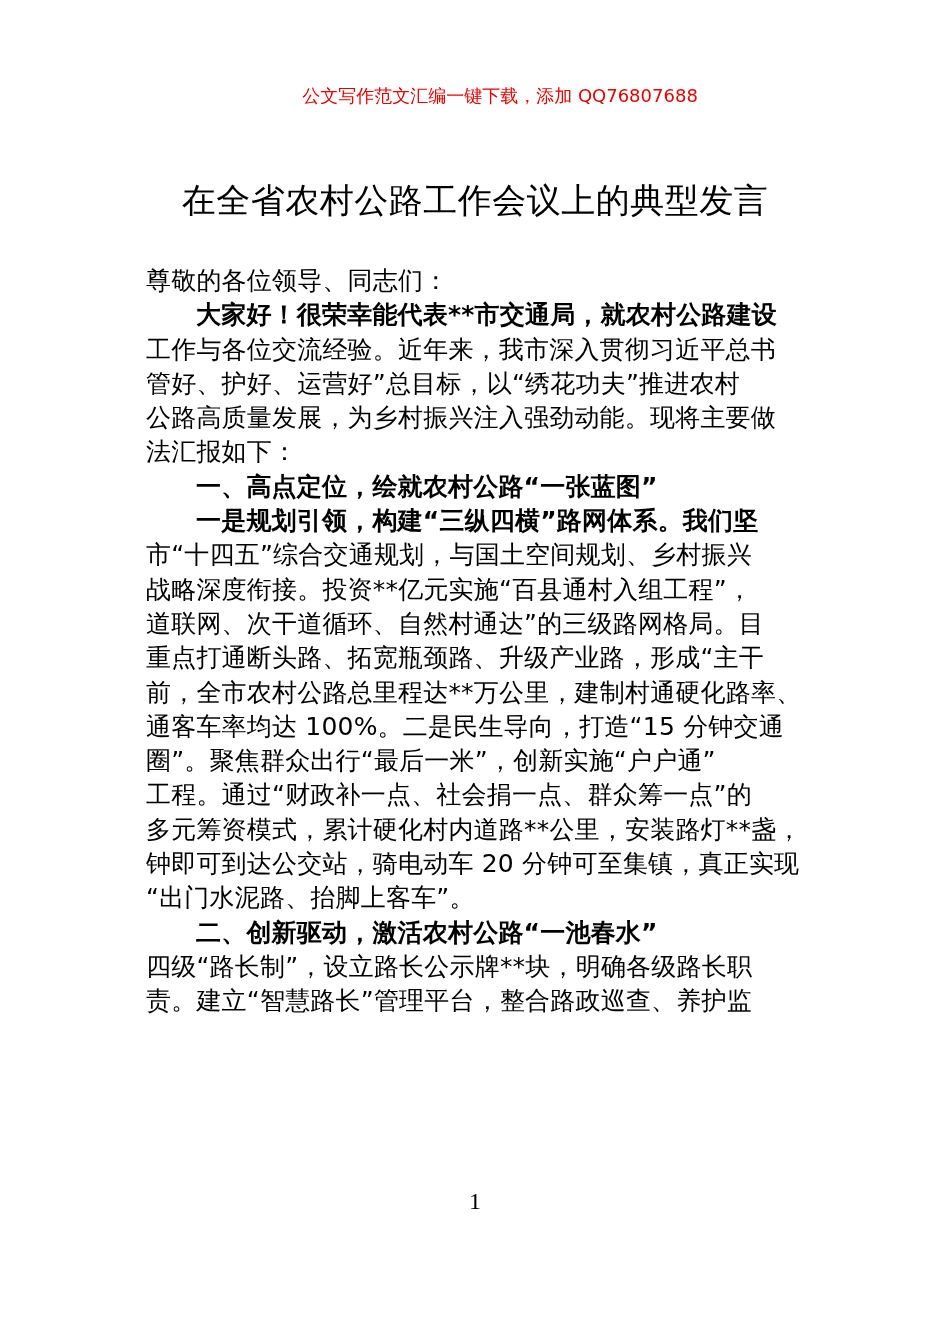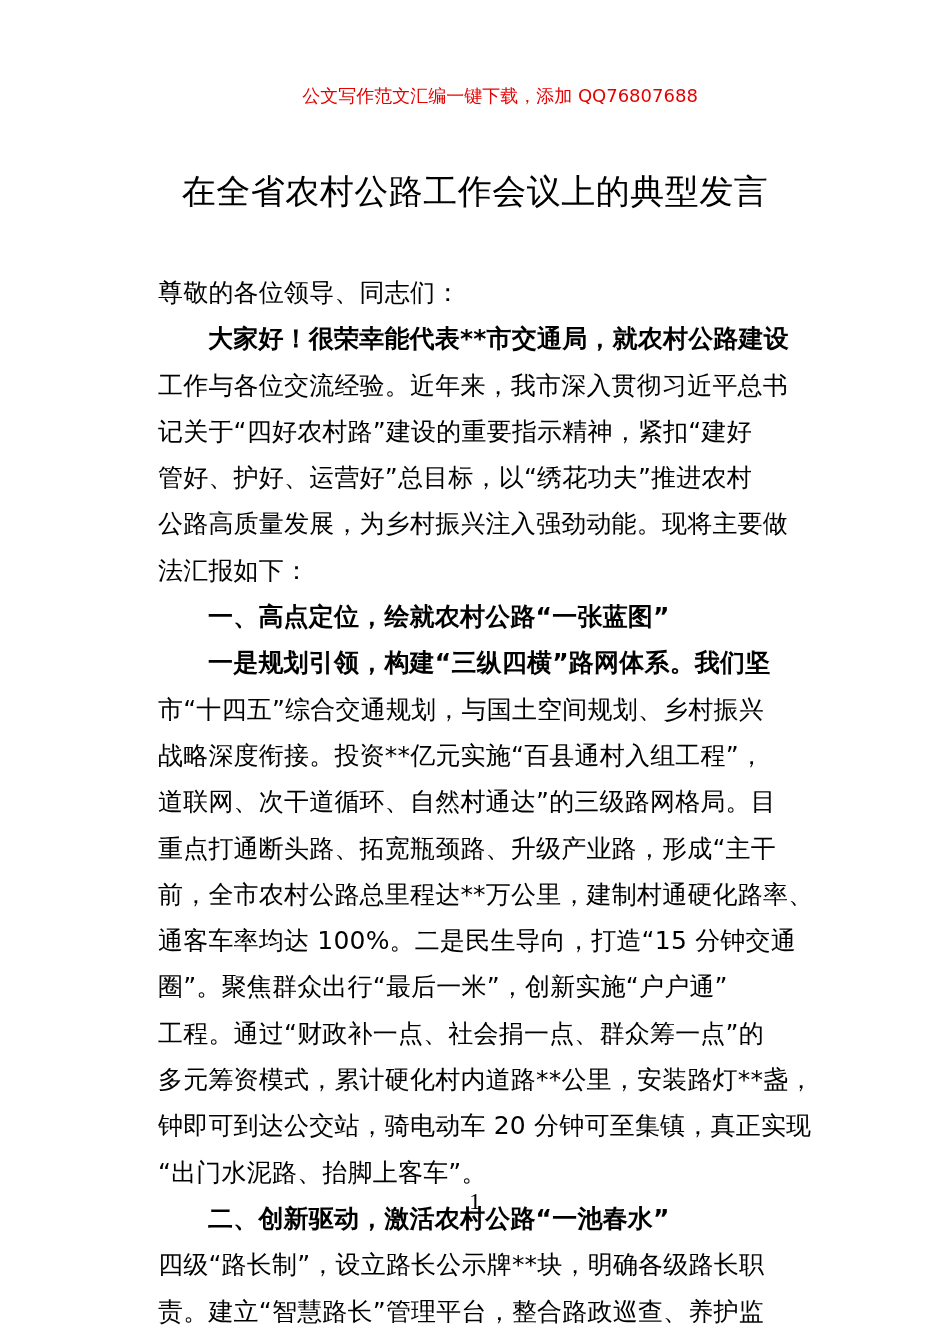--- a/index.html
+++ b/index.html
@@ -1,39 +1,38 @@
 <!DOCTYPE html>
 <html><head>
   <meta charset="utf-8">
   <style>
     html, body { margin: 0; padding: 0; background: #ffffff; }
     body { width: 950px; height: 1344px; position: relative; overflow: hidden;
            font-family: "DejaVu Sans", "Liberation Sans", sans-serif; color: #000; }
     .header-note { position: absolute; top: 84px; left: 0; width: 1000px; text-align: center;
                    color: #e60000; font-size: 18px; letter-spacing: 0px; }
-    .title { position: absolute; top: 169px; left: 0; width: 950px; text-align: center;
+    .title { position: absolute; top: 178px; left: 0; width: 950px; text-align: center;
              font-size: 34px; font-weight: normal; letter-spacing: 0.5px; margin: 0; }
     .body { position: absolute; top: 264px; left: 146px; width: 670px; }
     .line { height: 34.3px; line-height: 34.3px; font-size: 25px; white-space: nowrap;
-            letter-spacing: 0.2px; margin: 12px; }
+            letter-spacing: 0.2px; margin: 0; }
     .line.indent { padding-left: 50px; font-weight: bold; }
     .page-num { position: absolute; top: 1188px; left: 0; width: 950px; text-align: center;
                 font-family: "Liberation Serif", serif; font-size: 24px; }
   </style>
 </head>
 <body>
 
 <div class="header-note">公文写作范文汇编一键下载，添加 QQ76807688</div>
 <h1 class="title">在全省农村公路工作会议上的典型发言</h1>
 
 <div class="body">
   <p class="line">尊敬的各位领导、同志们：</p>
   <p class="line indent">大家好！很荣幸能代表**市交通局，就农村公路建设</p>
   <p class="line">工作与各位交流经验。近年来，我市深入贯彻习近平总书</p>
-  <p class="line">记关于“四好农村路”建设的重要指示精神，紧扣“建好</p>
   <p class="line">管好、护好、运营好”总目标，以“绣花功夫”推进农村</p>
   <p class="line">公路高质量发展，为乡村振兴注入强劲动能。现将主要做</p>
   <p class="line">法汇报如下：</p>
   <p class="line indent">一、高点定位，绘就农村公路“一张蓝图”</p>
   <p class="line indent">一是规划引领，构建“三纵四横”路网体系。我们坚</p>
   <p class="line">市“十四五”综合交通规划，与国土空间规划、乡村振兴</p>
   <p class="line">战略深度衔接。投资**亿元实施“百县通村入组工程”，</p>
   <p class="line">道联网、次干道循环、自然村通达”的三级路网格局。目</p>
   <p class="line">重点打通断头路、拓宽瓶颈路、升级产业路，形成“主干</p>
   <p class="line">前，全市农村公路总里程达**万公里，建制村通硬化路率、</p>

